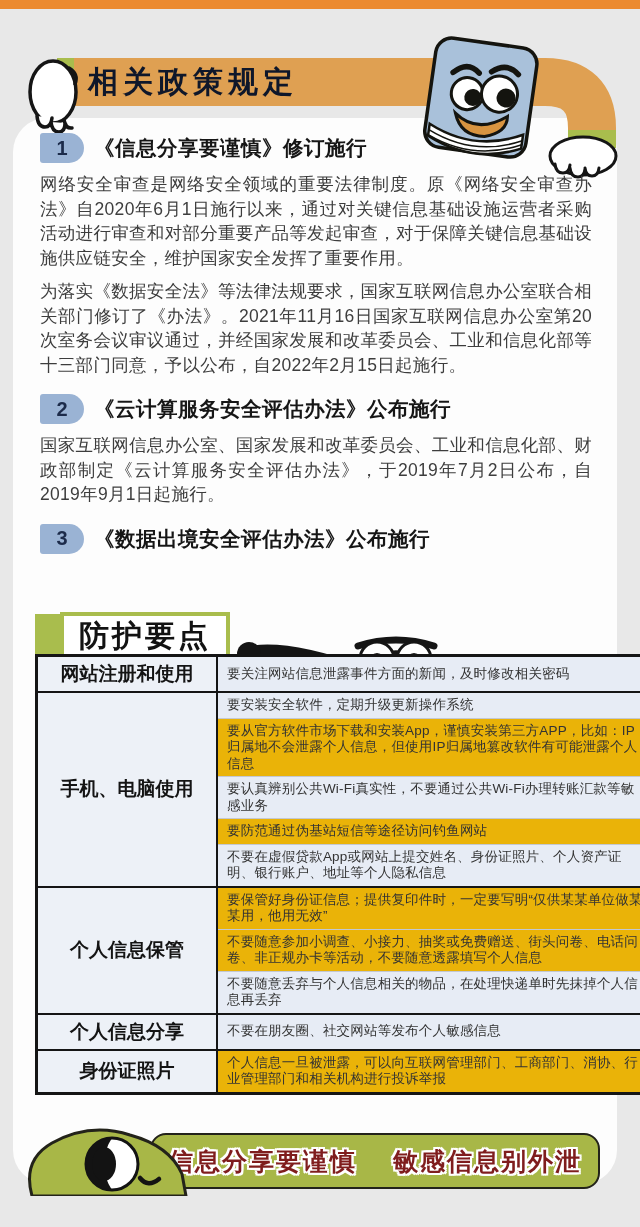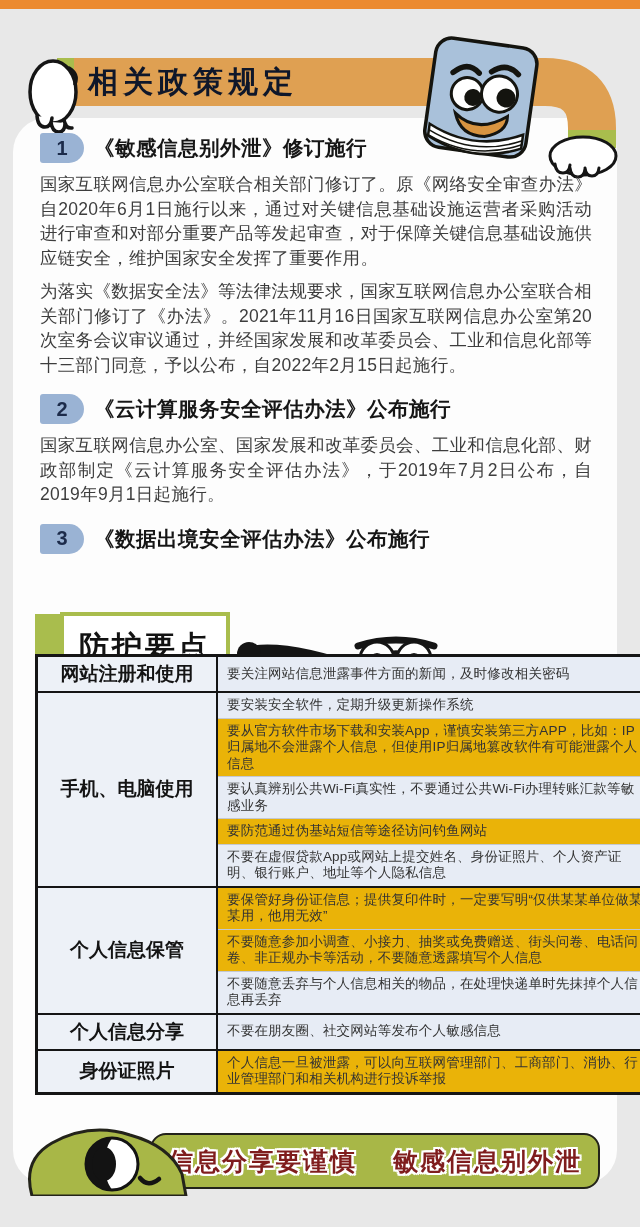--- a/index.html
+++ b/index.html
@@ -16,21 +16,21 @@
   .sections{position:absolute;left:40px;top:133px;width:552px;}
   .sec-head{display:flex;align-items:center;gap:10px;height:30px;}
   .sec-head.mt{margin-top:17px;}
   .badge{flex:0 0 44px;height:30px;background:#9ab3d4;border-radius:3px 15px 15px 3px;display:flex;align-items:center;justify-content:center;font-size:20px;font-weight:800;color:#1c2b4a;}
   .sec-title{font-size:20.5px;font-weight:800;color:#161616;letter-spacing:0.5px;white-space:nowrap;}
   .sections p{margin:9px 0 0 0;font-size:17.5px;line-height:24.5px;color:#3d3d3d;text-align:justify;letter-spacing:0.3px;}
 
   
   .protect{position:absolute;left:35px;top:612px;width:560px;height:78px;}
   .p-bar{position:absolute;left:0;top:2px;width:25px;height:70px;background:#a9bd4d;}
-  .p-box{position:absolute;left:25px;top:0;width:170px;height:60px;background:#ffffff;border:4px solid #a9bd4d;display:flex;align-items:flex-end;justify-content:center;}
+  .p-box{position:absolute;left:25px;top:0;width:170px;height:60px;background:#ffffff;border:4px solid #a9bd4d;display:flex;align-items:flex-start;justify-content:center;}
   .p-box span{font-size:30px;font-weight:800;color:#121212;letter-spacing:3px;}
   .p-tail{position:absolute;left:60px;top:56px;width:150px;height:32px;}
   .owl{position:absolute;left:195px;top:14px;width:368px;height:92px;}
 
   
   .ptable{position:absolute;left:35px;top:654px;width:624px;border:3px solid #151515;background:#fdfdfd;z-index:2;}
   .prow{display:flex;border-top:2px solid #151515;}
   .prow:first-child{border-top:none;}
   .pcat{flex:0 0 180px;background:#edf1f7;border-right:2.5px solid #151515;display:flex;align-items:center;justify-content:center;text-align:center;font-size:19px;font-weight:800;color:#141414;padding:4px;}
   .pvals{flex:1;display:flex;flex-direction:column;}
@@ -84,23 +84,23 @@
       <circle cx="43" cy="56" r="8.5" fill="#14140f"></circle>
       <circle cx="76" cy="52" r="9.5" fill="#14140f"></circle>
       <path d="M 28 74 Q 52 92 80 70 Q 82 86 60 93 Q 36 96 28 74 Z" fill="#d89440" stroke="#14140f" stroke-width="3"></path>
     </g>
   </svg>
   <div class="banner-title">相关政策规定</div>
 
   <div class="sections">
     <div class="sec-head">
       <div class="badge">1</div>
-      <div class="sec-title">《敏感信息别外泄》修订施行</div>
+      <div class="sec-title">《信息分享要谨慎》修订施行</div>
     </div>
-    <p>国家互联网信息办公室联合相关部门修订了。原《网络安全审查办法》自2020年6月1日施行以来，通过对关键信息基础设施运营者采购活动进行审查和对部分重要产品等发起审查，对于保障关键信息基础设施供应链安全，维护国家安全发挥了重要作用。</p>
+    <p>网络安全审查是网络安全领域的重要法律制度。原《网络安全审查办法》自2020年6月1日施行以来，通过对关键信息基础设施运营者采购活动进行审查和对部分重要产品等发起审查，对于保障关键信息基础设施供应链安全，维护国家安全发挥了重要作用。</p>
     <p>为落实《数据安全法》等法律法规要求，国家互联网信息办公室联合相关部门修订了《办法》。2021年11月16日国家互联网信息办公室第20次室务会议审议通过，并经国家发展和改革委员会、工业和信息化部等十三部门同意，予以公布，自2022年2月15日起施行。</p>
 
     <div class="sec-head mt">
       <div class="badge">2</div>
       <div class="sec-title">《云计算服务安全评估办法》公布施行</div>
     </div>
     <p>国家互联网信息办公室、国家发展和改革委员会、工业和信息化部、财政部制定《云计算服务安全评估办法》，于2019年7月2日公布，自2019年9月1日起施行。</p>
 
     <div class="sec-head mt">
       <div class="badge">3</div>

